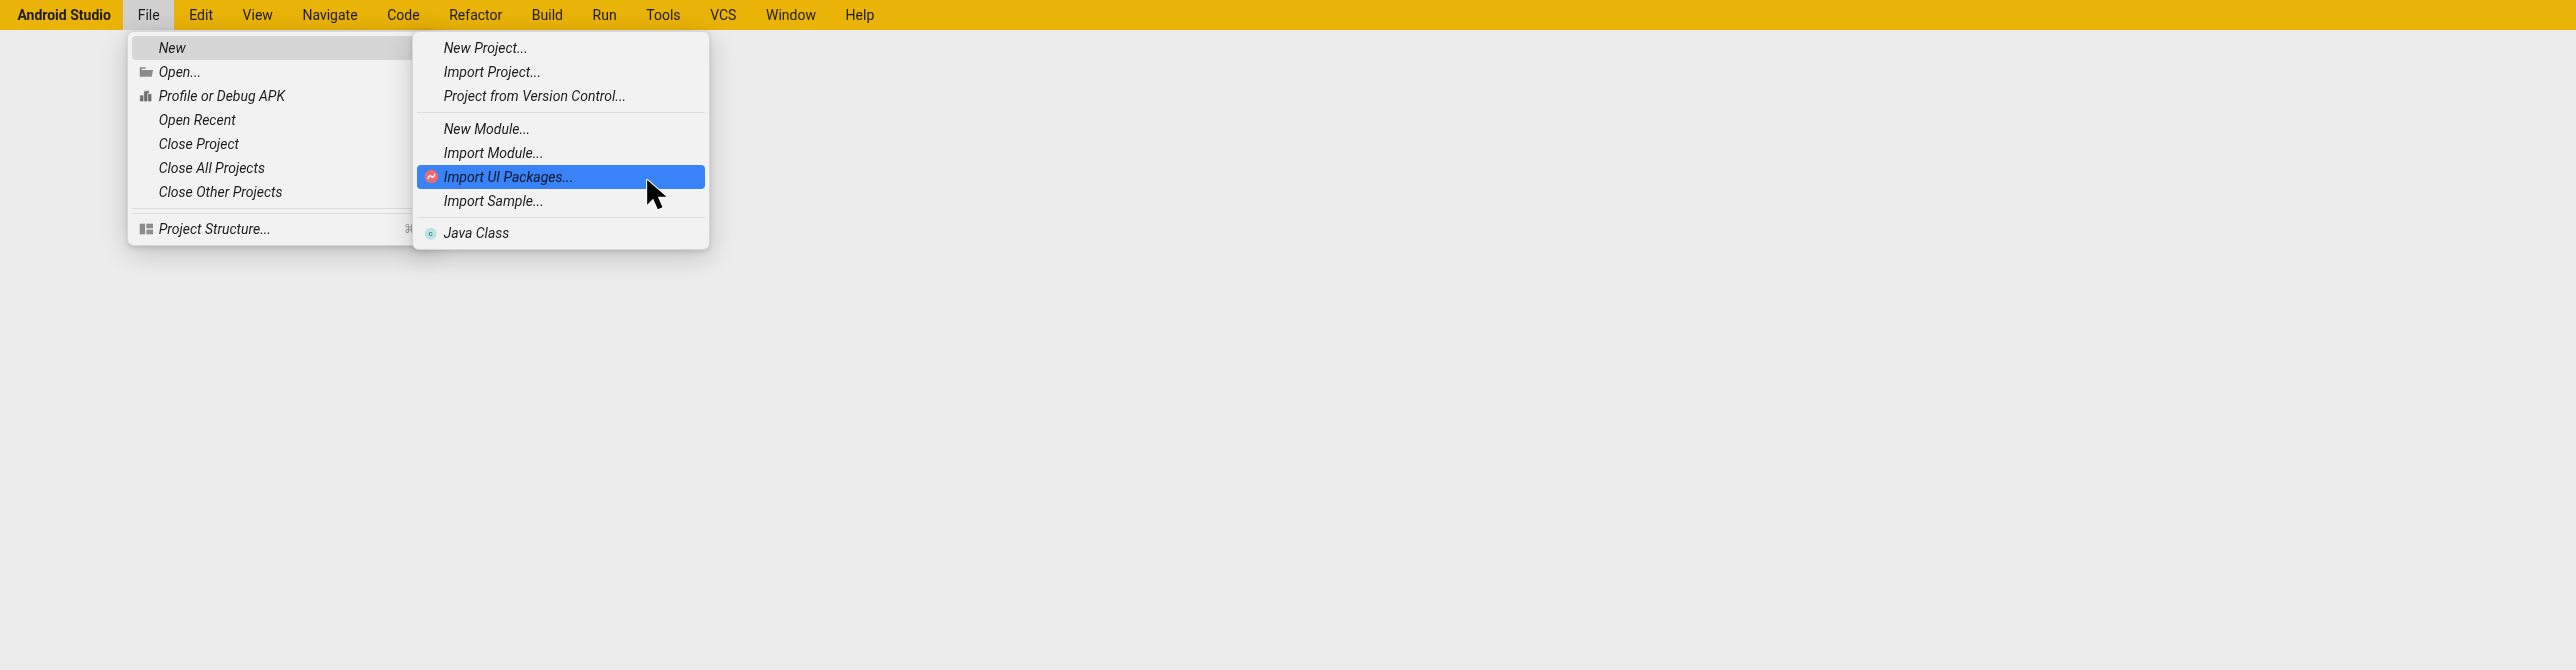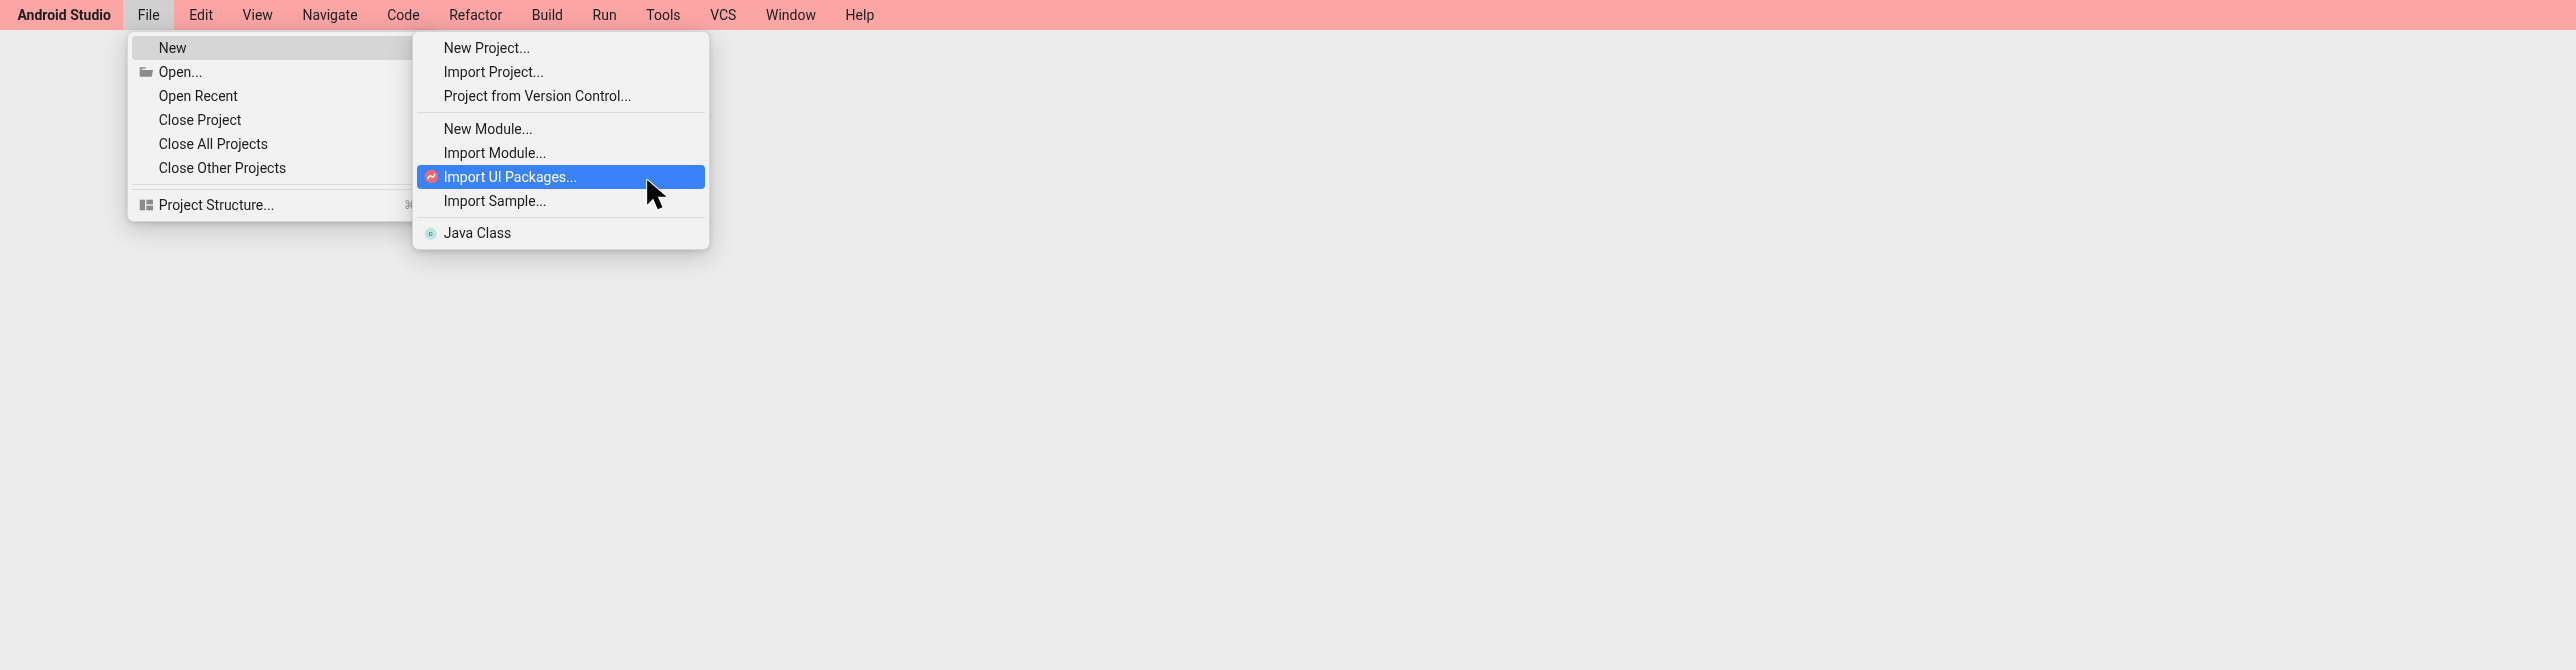--- a/index.html
+++ b/index.html
@@ -9,21 +9,21 @@
       font-family: -apple-system, BlinkMacSystemFont, "Segoe UI", Roboto, Helvetica, Arial, sans-serif;
     }
     body {
       background: #ececec;
       width: 2576px;
       height: 671px;
       overflow: hidden;
       position: relative;
     }
     .menubar {
-      background: #fca5a5;
+      background: #eab308;
       height: 30px;
       display: flex;
       align-items: center;
       padding: 0 5.4px;
       font-size: 14px;
       color: #1e1e1e;
     }
     .menubar-app-name {
       font-weight: 700;
       padding: 0 12px;
@@ -68,34 +68,35 @@
       padding: 0 9.4px 0 6.7px;
       margin: 0 4px;
       border-radius: 4px;
       cursor: default;
     }
     .dm-item.highlighted {
       background: #d6d6d6;
     }
     .dm-item.selected {
       background: #3a82f7;
-      color: #ffffff;
+      color: #0f172a;
     }
     .dm-item .icon-slot {
       width: 20px;
       display: flex;
       align-items: center;
       justify-content: flex-start;
       flex-shrink: 0;
     }
     .dm-item .icon-slot.empty {
       width: 20px;
     }
     .dm-item .label {
       flex: 1;
+      font-style: italic;
     }
     .dm-item .shortcut {
       color: #9a9a9a;
       font-size: 12px;
       margin-left: 8px;
     }
     .dm-item .chevron {
       margin-left: auto;
     }
     .dm-separator {
@@ -147,20 +148,28 @@
 
   <div class="dm-item">
     <span class="icon-slot">
       <svg width="14.8" height="12" viewBox="0 0 22 18">
           <path class="folder-icon-fill" d="M1 4 L1 16 L19 16 L21 6 L4 6 L4 4 L9 4 L11 2 L1 2 Z"></path>
         </svg>
     </span>
     <span class="label">Open...</span>
   </div>
 
+  <div class="dm-item">
+    <span class="icon-slot">
+      <svg width="13.4" height="13.4" viewBox="0 0 20 20">
+          <path class="profile-icon-fill" d="M2 18 L2 10 L6 10 L6 18 Z M8 18 L8 4 L12 4 L12 18 Z M14 18 L14 8 L18 8 L18 18 Z M10 2 L14 6 M14 2 L14 6 L10 6" stroke="#6f6f6f" stroke-width="1" fill="#6f6f6f"></path>
+        </svg>
+    </span>
+    <span class="label">Profile or Debug APK</span>
+  </div>
 
   <div class="dm-item">
     <span class="icon-slot empty"></span>
     <span class="label">Open Recent</span>
     <span class="chevron">
       <svg width="6.7" height="9.4" viewBox="0 0 10 14">
           <path d="M1 1 L8 7 L1 13" stroke="#3a3a3a" stroke-width="2" fill="none" stroke-linecap="round" stroke-linejoin="round"></path>
         </svg>
     </span>
   </div>

